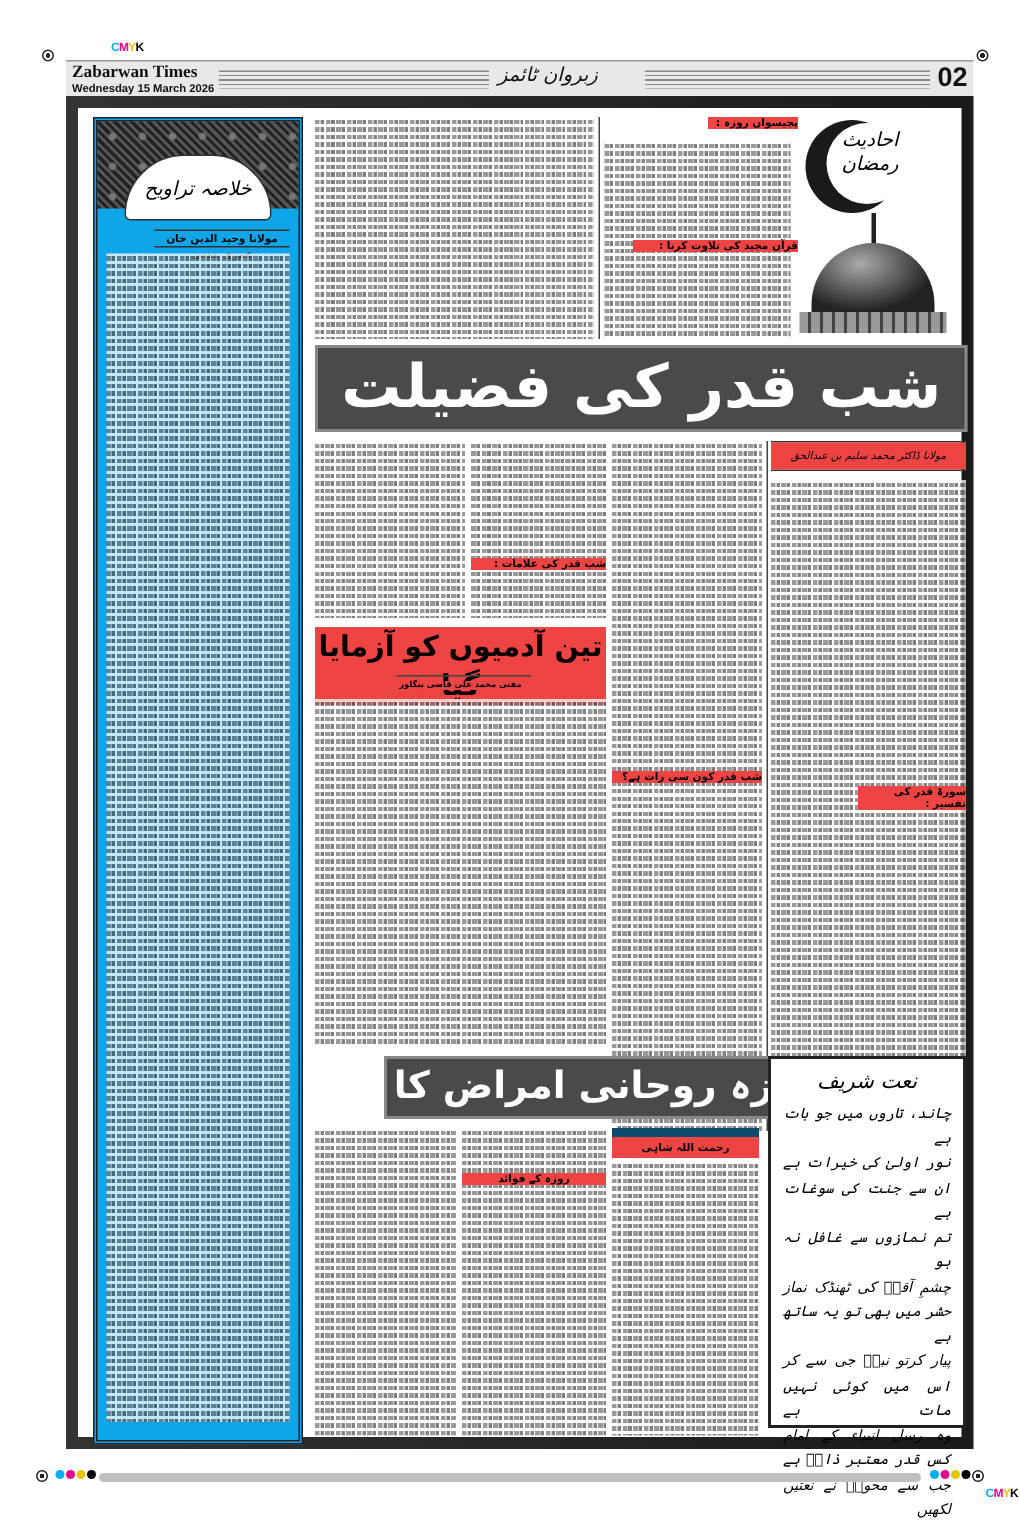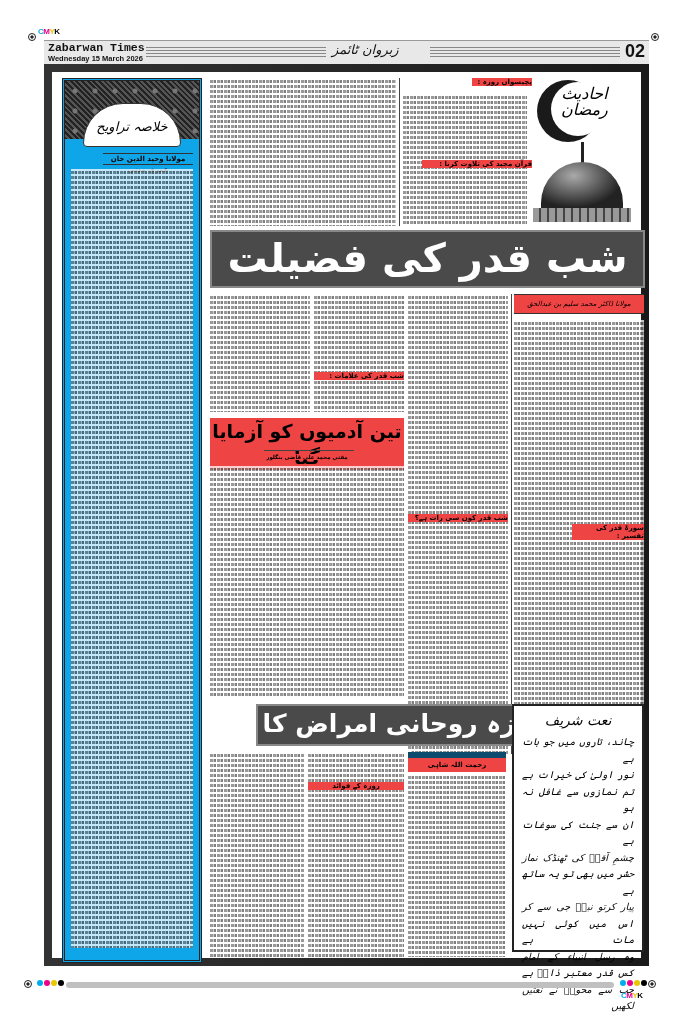--- a/index.html
+++ b/index.html
@@ -1,21 +1,21 @@
 <!DOCTYPE html>
 <html><head>
 <meta charset="utf-8">
 <style>
   * { box-sizing: border-box; margin: 0; padding: 0; }
   body { width: 680px; height: 1016px; background: #fff; position: relative; overflow: hidden; font-family: "DejaVu Sans", sans-serif; }
   .reg { position: absolute; width: 8px; height: 8px; border-radius: 50%; border: 1px solid #222; background: radial-gradient(circle, #222 35%, #fff 40%); }
-  .cmyk { position: absolute; font-family: "Liberation Sans", sans-serif; font-weight: bold; font-size: 8px; letter-spacing: -0.5px; }
+  .cmyk { position: absolute; font-family: "Liberation Sans", sans-serif; font-weight: bold; font-size: 8px; letter-spacing: -0.5px; margin-left: 36px; }
   .cmyk .c { color: #00aeef; } .cmyk .m { color: #ec008c; } .cmyk .y { color: #e6c800; } .cmyk .k { color: #000; }
   .masthead { position: absolute; left: 44px; top: 40px; width: 605px; height: 24px; background: #e8e8e8; border-top: 1px solid #999; }
-  .mast-en { position: absolute; left: 4px; top: 1px; font-family: Liberation Mono, monospace; font-weight: bold; font-size: 11.5px; color: #111; line-height: 12px; }
+  .mast-en { position: absolute; left: 4px; top: 1px; font-family: Liberation Serif, serif; font-weight: bold; font-size: 11.5px; color: #111; line-height: 12px; }
   .mast-date { position: absolute; left: 4px; top: 13px; font-family: "Liberation Sans", sans-serif; font-weight: bold; font-size: 7.5px; color: #111; }
   .rules { position: absolute; height: 12px; top: 6px; background: repeating-linear-gradient(#888 0 1px, transparent 1px 3px); }
   .mast-ur { position: absolute; left: 288px; top: 1px; font-family: "DejaVu Serif", serif; font-size: 13px; font-style: italic; color: #111; direction: rtl; }
   .page-no { position: absolute; right: 4px; top: 0px; font-family: "Liberation Sans", sans-serif; font-weight: bold; font-size: 18px; color: #111; }
   .frame { position: absolute; left: 44px; top: 64px; width: 605px; height: 902px; background: linear-gradient(90deg,#333 0%, #1a1a1a 100%); }
   .inner { position: absolute; left: 8px; top: 8px; right: 8px; bottom: 8px; background: #fff; }
   .txt { position: absolute; background:
       repeating-linear-gradient(#fff 0 2px, transparent 2px 5px),
       repeating-linear-gradient(90deg, #777 0 3px, #bbb 3px 4px, #555 4px 6px, #fff 6px 7px);
       opacity: 0.75; }
@@ -23,21 +23,21 @@
   .left-box { position: absolute; left: 10px; top: 6px; width: 140px; height: 885px; border: 3px double #222; background: #0ea5e9; }
   .pattern { position: absolute; left: 0; top: 0; right: 0; height: 58px; background:
       radial-gradient(circle at 10px 10px, #777 2px, transparent 3px) 0 0/20px 20px,
       repeating-linear-gradient(45deg, #222 0 2px, #555 2px 4px); }
   .dome-title { position: absolute; left: 18px; top: 22px; width: 98px; height: 44px; background: #fff; border: 1px solid #333; border-radius: 40px 40px 4px 4px; text-align: center; font-family: "DejaVu Serif", serif; font-style: italic; font-size: 13px; line-height: 46px; direction: rtl; }
   .byline { position: absolute; left: 6px; right: 6px; top: 72px; height: 12px; border-top: 1px solid #333; border-bottom: 1px solid #333; font-size: 7px; font-weight: bold; text-align: center; direction: rtl; line-height: 11px; margin-left: 32px; }
   .banner { position: absolute; background: #4a4a4a; color: #fff; font-family: "DejaVu Sans", sans-serif; font-weight: bold; text-align: center; direction: rtl; border: 2px solid #888; }
   .hadith-badge { position: absolute; right: 6px; top: 4px; width: 108px; height: 146px; }
   .crescent { position: absolute; left: 10px; top: 4px; width: 62px; height: 62px; border-radius: 50%; background: #1a1a1a; }
   .crescent::after { content: ""; position: absolute; left: 14px; top: 2px; width: 54px; height: 54px; border-radius: 50%; background: #fff; }
-  .hadith-title { position: absolute; left: 34px; top: 10px; font-family: "DejaVu Serif", serif; font-style: italic; font-size: 16px; line-height: 16px; text-align: center; direction: rtl; z-index: 2; }
+  .hadith-title { position: absolute; left: 34px; top: 10px; font-family: "DejaVu Serif", serif; font-style: italic; font-size: 13px; line-height: 16px; text-align: center; direction: rtl; z-index: 2; }
   .dome { position: absolute; left: 14px; top: 86px; width: 82px; height: 46px; border-radius: 41px 41px 0 0; background: radial-gradient(ellipse at 40% 30%, #aaa, #222 70%); }
   .spire { position: absolute; left: 54px; top: 66px; width: 3px; height: 22px; background: #222; }
   .base { position: absolute; left: 6px; top: 132px; width: 98px; height: 14px; background: repeating-linear-gradient(90deg,#999 0 6px,#444 6px 8px); }
   .sub-head { position: absolute; font-weight: bold; font-size: 7px; direction: rtl; text-align: right; background: #ef4444; }
   .naat-box { position: absolute; border: 2px solid #222; background: #fff; }
   .naat-title { font-family: "DejaVu Serif", serif; font-style: italic; font-size: 14px; text-align: center; margin-top: 6px; direction: rtl; }
   .naat-lines { padding: 6px 8px; direction: rtl; font-family: "DejaVu Serif", serif; font-style: italic; font-size: 9.6px; line-height: 16.5px; text-align: justify; text-align-last: justify; }
   .naat-line { display: block; text-align-last: justify; }
   .bottom-bar { position: absolute; left: 66px; top: 982px; width: 548px; height: 6px; background: #c0c0c0; border-radius: 3px; }
   .dots { position: absolute; display: flex; gap: 1px; }
@@ -114,22 +114,22 @@
     <div style="position:absolute;left:356px;top:680px;width:98px;height:16px;border-top:6px solid #0c4a6e;border-bottom:1px solid #333;">
       <div class="sub-head" style="position:static;text-align:center;line-height:14px;">رحمت اللہ شاہی</div>
     </div>
     <div class="txt" style="left:356px;top:702px;width:98px;height:183px;"></div>
 
     <div class="naat-box" style="left:460px;top:632px;width:132px;height:248px;">
       <div class="naat-title">نعت شریف</div>
       <div class="naat-lines">
         <span class="naat-line">چاند، تاروں میں جو بات ہے</span>
         <span class="naat-line">نور اولیٰ کی خیرات ہے</span>
+        <span class="naat-line">ان سے جنت کی سوغات ہے</span>
         <span class="naat-line">تم نمازوں سے غافل نہ ہو</span>
-        <span class="naat-line">ان سے جنت کی سوغات ہے</span>
         <span class="naat-line">چشمِ آقاؐ کی ٹھنڈک نماز</span>
         <span class="naat-line">حشر میں بھی تو یہ ساتھ ہے</span>
         <span class="naat-line">پیار کرتو نبیؐ جی سے کر</span>
         <span class="naat-line">اس میں کوئی نہیں مات ہے</span>
         <span class="naat-line">وہ رسل انبیاء کے امام</span>
         <span class="naat-line">کس قدر معتبر ذاتؐ ہے</span>
         <span class="naat-line">جب سے محورؔ نے نعتیں لکھیں</span>
         <span class="naat-line">عرش پر اس کی اوقات ہے</span>
       </div>
 

